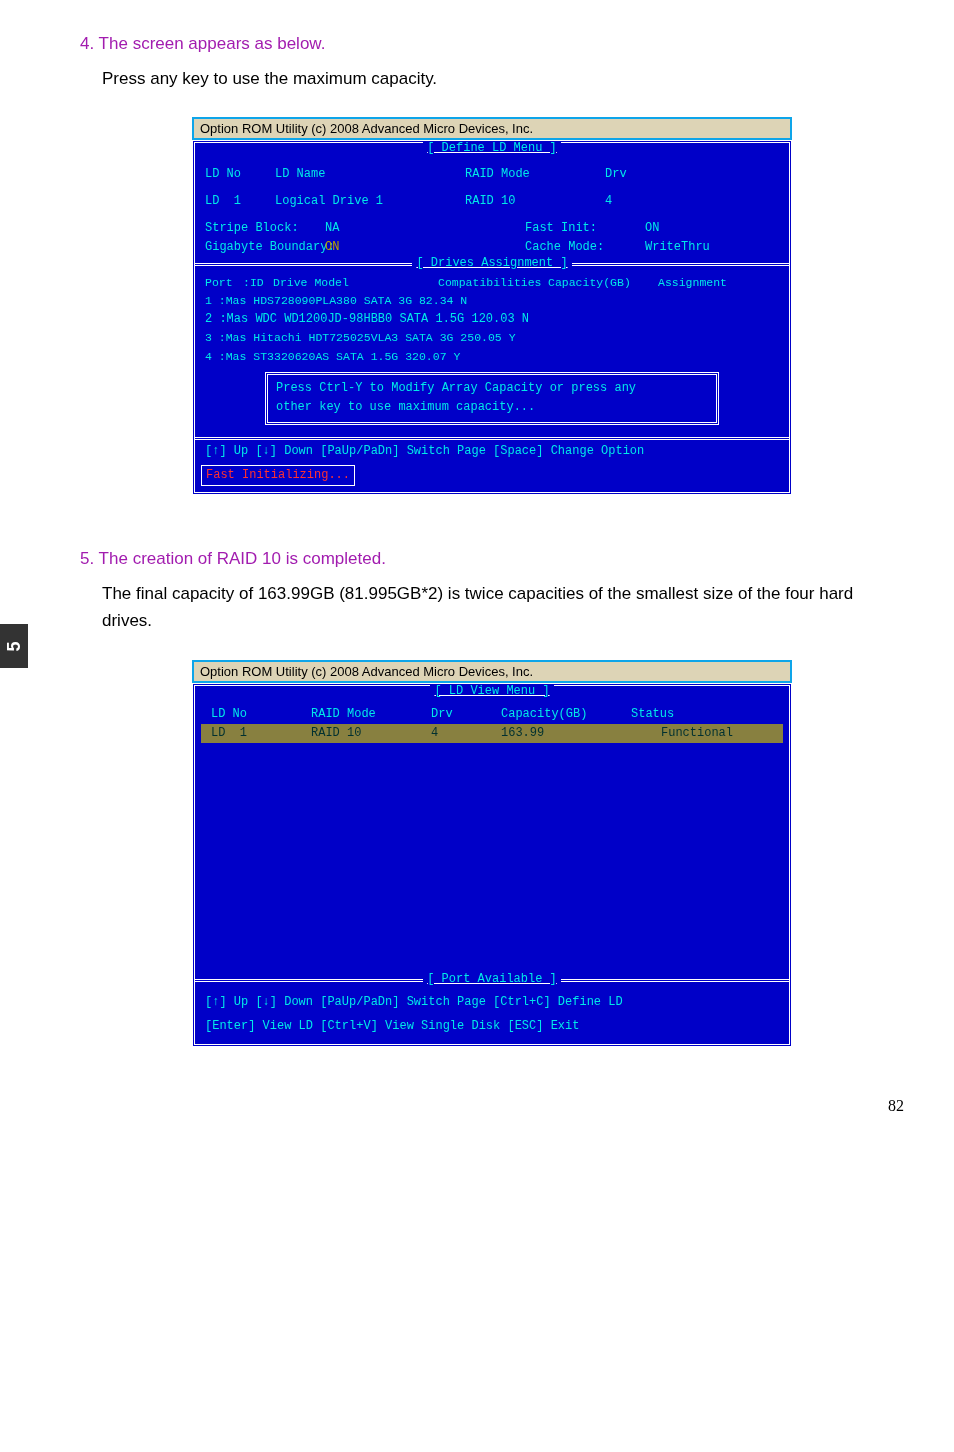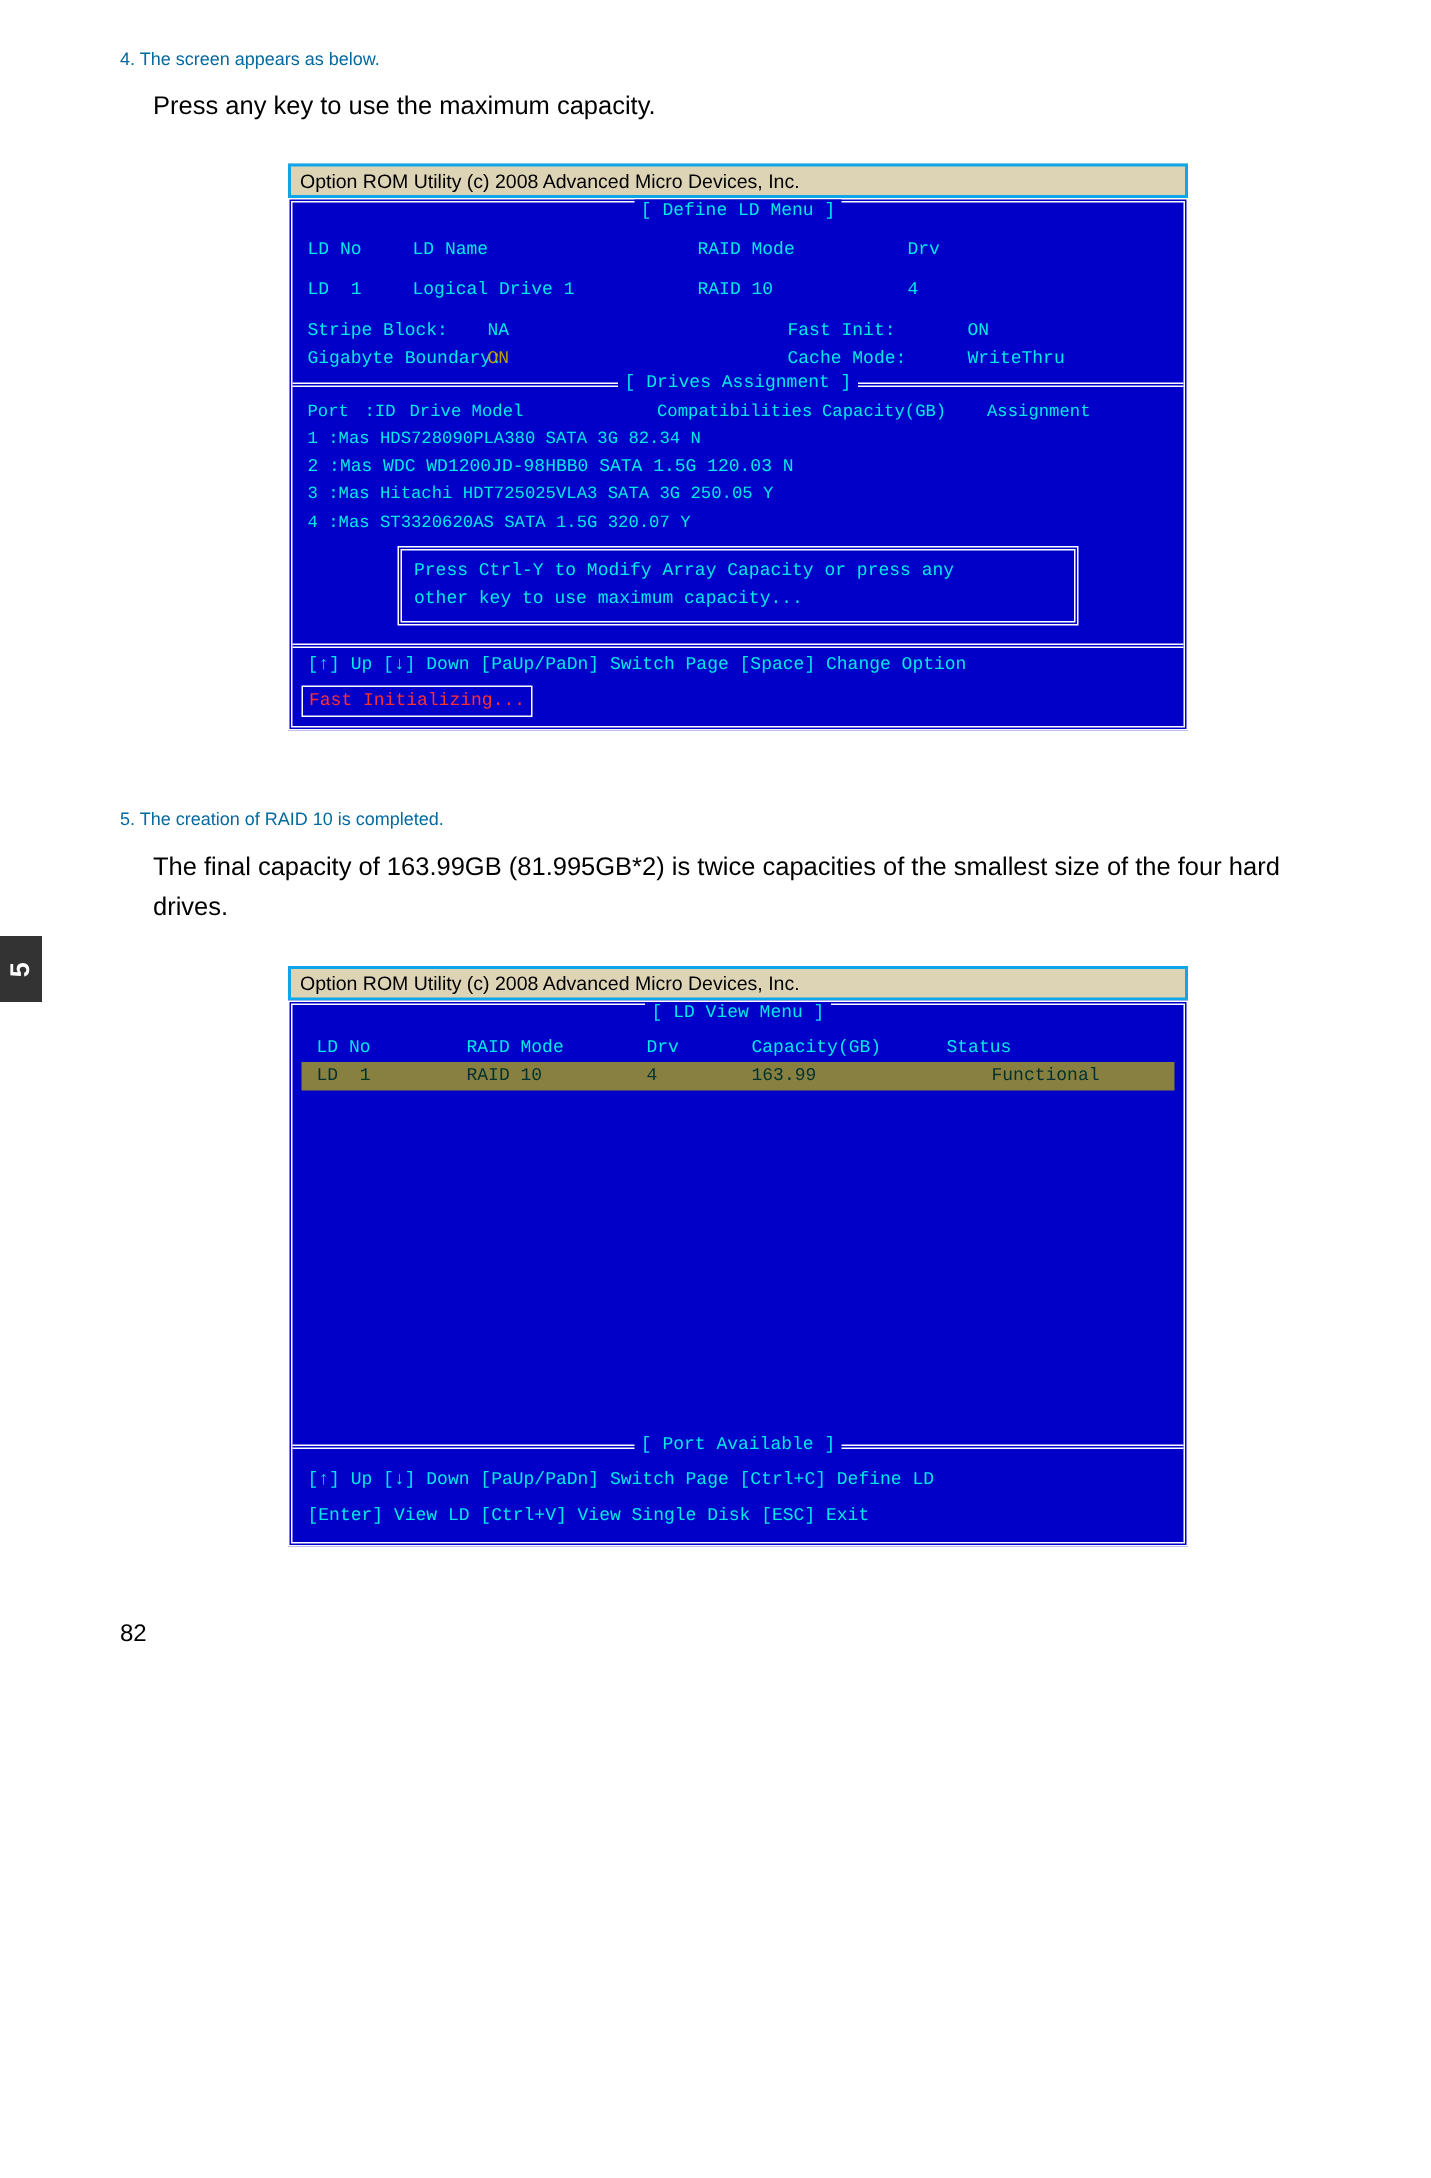--- a/index.html
+++ b/index.html
@@ -7,22 +7,22 @@
     padding: 0;
     background: #fff;
     font-family: Arial, Helvetica, sans-serif;
     width: 954px;
     position: relative;
   }
   .page {
     padding: 30px 50px 40px 80px;
   }
   .instruction {
-    font-size: 12px;
-    color: #0369a1;
+    font-size: 17px;
+    color: #a21caf;
     line-height: 1.6;
     margin-bottom: 8px;
   }
   .sub-instruction {
     font-size: 17px;
     color: #000;
     margin-left: 22px;
     line-height: 1.6;
   }
   .bios-wrapper {
@@ -46,20 +46,21 @@
     padding: 0;
     position: relative;
   }
   .section {
     padding: 6px 10px;
     position: relative;
   }
   .section-title-wrap {
     text-align: center;
     margin-top: -4px;
+    text-decoration: underline;
   }
   .section-title {
     color: #00e8e8;
     background: #0000c8;
     padding: 0 4px;
   }
   .hr-double {
     border: none;
     border-top: 3px double #fff;
     margin: 0;
@@ -106,23 +107,24 @@
     justify-content: center;
     font-size: 18px;
     font-weight: bold;
     transform: rotate(0deg);
   }
   .sidebar-tab span {
     transform: rotate(-90deg);
     display: block;
   }
   .page-num {
-    text-align: left;
+    text-align: right;
     font-size: 16px;
     margin-top: 40px;
+    font-family: Liberation Serif, serif;
   }
   .ld-header {
     color: #00e8e8;
     padding: 0 6px;
   }
   .ld-row {
     padding: 0 6px;
   }
 </style>
 </head>

